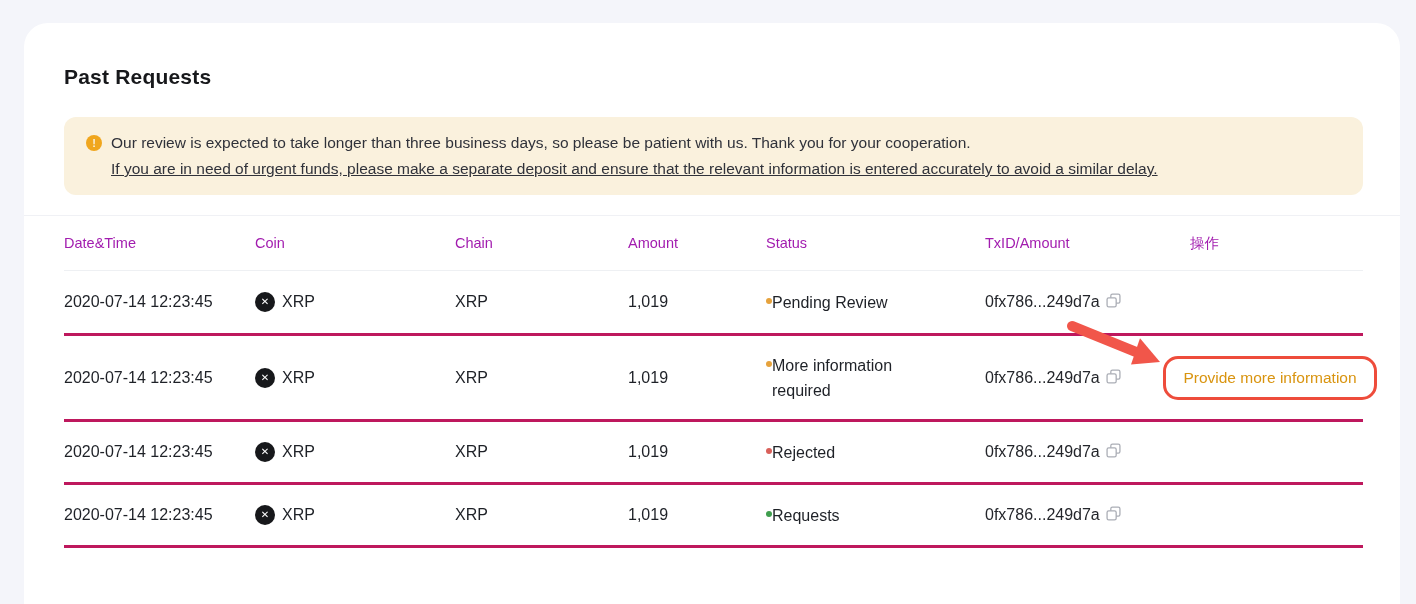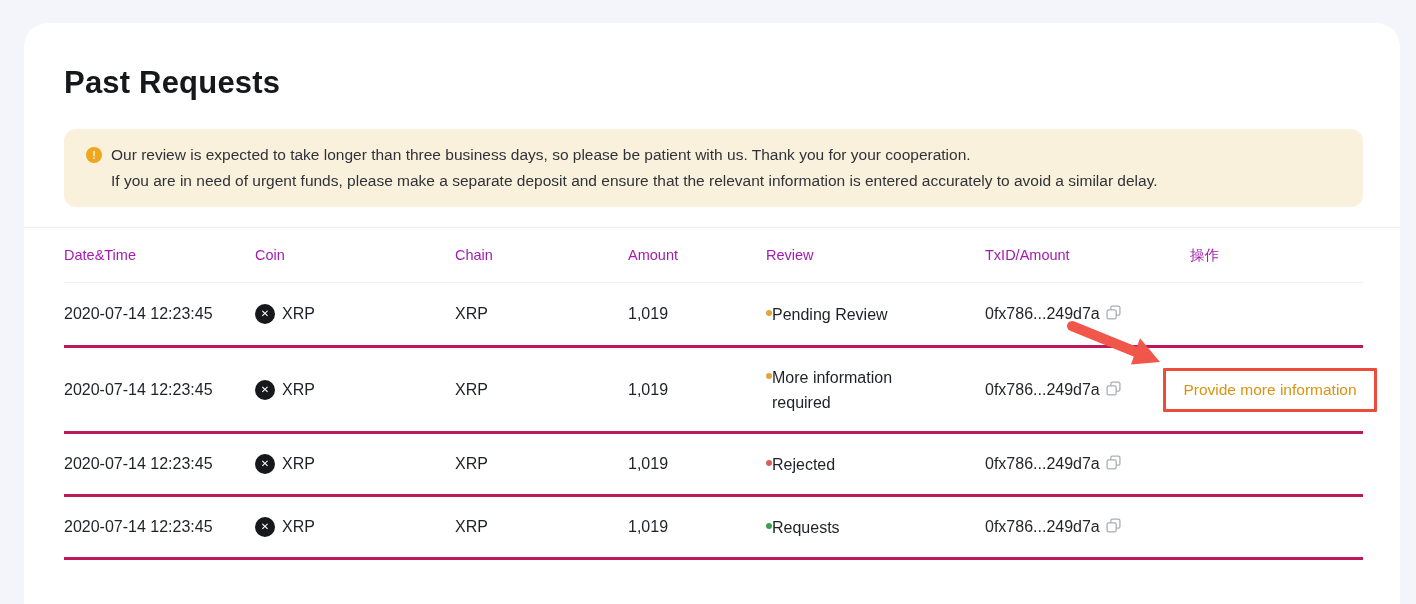--- a/index.html
+++ b/index.html
@@ -12,21 +12,21 @@
   }
   .card {
     position:absolute;
     left:24px; top:23px;
     width:1376px; height:600px;
     background:#ffffff;
     border-radius:24px 24px 0 0;
     padding:42px 37px 0 40px;
   }
   .page-title {
-    font-size:31px;
+    font-size:21px;
     font-weight:bold;
     color:#17181b;
     letter-spacing:.2px;
     margin-bottom:28px;
   }
   .banner {
     background:#faf1dd;
     border-radius:12px;
     padding:13px 20px 13px 22px;
     font-size:15.5px;
@@ -38,21 +38,21 @@
   .warn-icon {
     flex:0 0 auto;
     width:16px; height:16px;
     border-radius:50%;
     background:#f0a61d;
     color:#faf1dd;
     font-size:11px; font-weight:bold;
     display:inline-flex; align-items:center; justify-content:center;
     line-height:1;
   }
-  .banner-line2 { padding-left:25px; }
+  .banner-line2 { padding-left:25px;text-decoration:underline; }
   .top-divider {
     height:1px; background:#f0f1f5;
     margin:0 -37px 0 -40px;
   }
   .grid-row {
     display:grid;
     grid-template-columns:191px 200px 173px 138px 219px 205px 173px;
     align-items:center;
   }
   .thead {
@@ -79,21 +79,21 @@
     margin-top:8px; flex:0 0 auto;
   }
   .status-text { max-width:142px; line-height:25px; }
   .txid-cell { display:flex; align-items:flex-start; gap:6px; color:#24262b; }
   .copy-icon { display:inline-flex; cursor:pointer; }
   .action-cell { position:relative; }
   .annotated-btn {
     margin-left:-27px;
     width:214px; height:44px;
     border:3px solid #ee4c3b;
-    border-radius:1px;
+    border-radius:15px;
     background:transparent;
     display:flex; align-items:center; justify-content:center;
     cursor:pointer;
   }
   .gold-link { font-size:15.5px; cursor:pointer; white-space:nowrap; }
   .arrow-overlay {
     position:absolute;
     left:1062px; top:316px;
     width:112px; height:62px;
     pointer-events:none;
@@ -113,21 +113,21 @@
     <div class="banner-line2">If you are in need of urgent funds, please make a separate deposit and ensure that the relevant information is entered accurately to avoid a similar delay.</div>
   </div>
 
   <div class="top-divider"></div>
 
   <div class="grid-row thead">
     <div>Date&amp;Time</div>
     <div>Coin</div>
     <div>Chain</div>
     <div>Amount</div>
-    <div>Review</div>
+    <div>Status</div>
     <div>TxID/Amount</div>
     <div>操作</div>
   </div>
 
   <div class="grid-row trow row-h65">
     <div>2020-07-14 12:23:45</div>
     <div class="coin-cell">
       <span class="coin-icon">✕</span>
       <span>XRP</span>
     </div>

